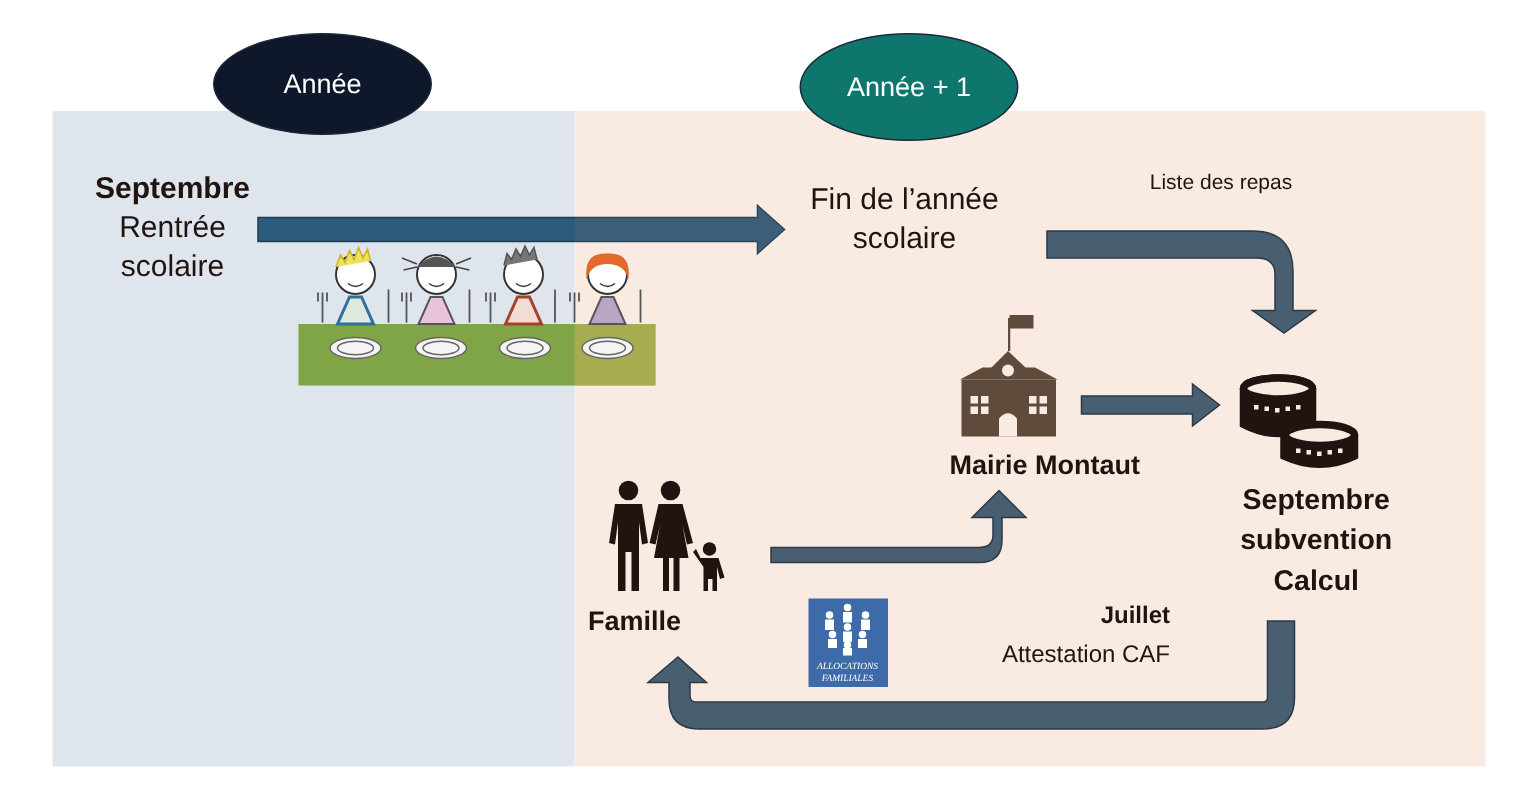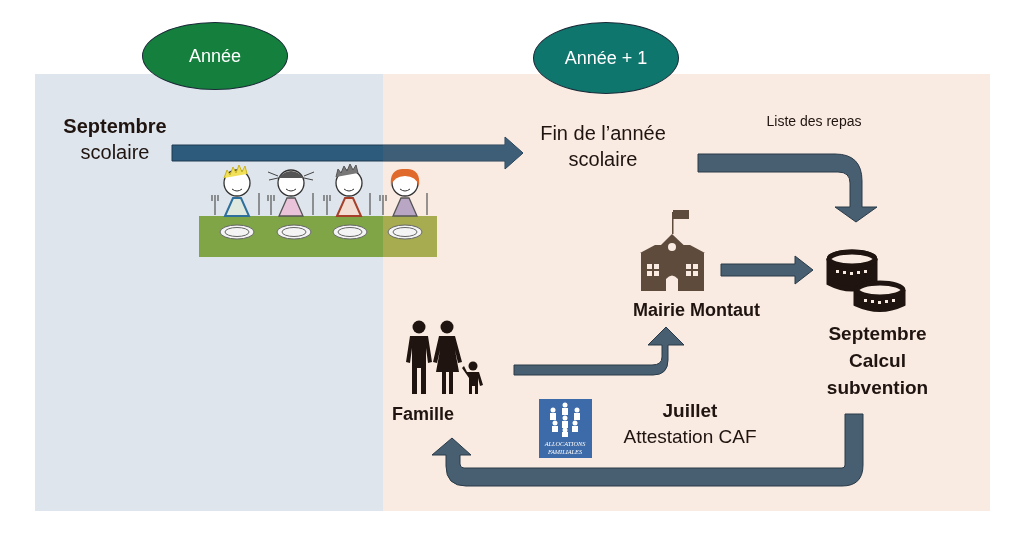--- a/index.html
+++ b/index.html
@@ -3,21 +3,21 @@
 <meta charset="utf-8">
 <style>
   html, body { margin:0; padding:0; }
   body { width:1024px; height:535px; background:#ffffff; position:relative; overflow:hidden;
          font-family:"Liberation Sans", "DejaVu Sans", sans-serif; color:#1f1410; }
   .abs { position:absolute; }
   .panel-left  { left:35px;  top:74px; width:348px; height:437px; background:#dfe5ed; }
   .panel-right { left:383px; top:74px; width:607px; height:437px; background:#f9ebe2; }
   .ellipse { border:1.5px solid #1a2a38; border-radius:50%; color:#fff; text-align:center;
              font-size:18px; box-sizing:border-box; display:flex; align-items:center; justify-content:center; line-height:25px; }
-  .ell-year  { left:142px; top:22px; width:146px; height:68px; background:#15803d; }
+  .ell-year  { left:142px; top:22px; width:146px; height:68px; background:#0f172a; }
   .ell-year1 { left:533px; top:22px; width:146px; height:72px; background:#0f766e; padding:0 22px; }
   .txt { text-align:center; font-size:20px; line-height:26px; }
   .bold { font-weight:bold; }
   svg.overlay { position:absolute; left:0; top:0; }
 </style>
 </head>
 <body>
 
 <div class="abs panel-left"></div>
 <div class="abs panel-right"></div>
@@ -160,36 +160,37 @@
       <circle cx="565" cy="430" r="2.5"></circle>
         <rect x="562" y="432" width="6" height="5"></rect>
     </g>
     <text x="565" y="446" fill="#fff" font-size="6.3" font-style="italic" text-anchor="middle" font-family="Liberation Serif, serif">ALLOCATIONS</text>
     <text x="565" y="454" fill="#fff" font-size="6.3" font-style="italic" text-anchor="middle" font-family="Liberation Serif, serif">FAMILIALES</text>
   </g>
 </svg>
 
 <div class="abs txt" style="left:45px; top:113px; width:140px;">
   <div class="bold">Septembre</div>
+  <div>Rentrée</div>
   <div>scolaire</div>
 </div>
 
 <div class="abs txt" style="left:528px; top:120px; width:150px;">
   <div>Fin de l’année</div>
   <div>scolaire</div>
 </div>
 
 <div class="abs" style="left:744px; top:113px; width:140px; text-align:center; font-size:14px;">Liste des repas</div>
 
 <div class="abs bold" style="left:590px; top:300px; width:170px; text-align:right; font-size:18px;">Mairie Montaut</div>
 
 <div class="abs txt bold" style="left:805px; top:320px; width:145px; font-size:19px; line-height:27px;">
   <div>Septembre</div>
+  <div>subvention</div>
   <div>Calcul</div>
-  <div>subvention</div>
 </div>
 
 <div class="abs bold" style="left:392px; top:404px; width:100px; text-align:left; font-size:18px;">Famille</div>
 
-<div class="abs txt" style="left:600px; top:398px; width:180px; font-size:19px;">
+<div class="abs txt" style="left:600px; top:398px; width:180px; font-size:16px;text-align:right;">
   <div class="bold">Juillet</div>
   <div>Attestation CAF</div>
 </div>
 
 </body></html>

